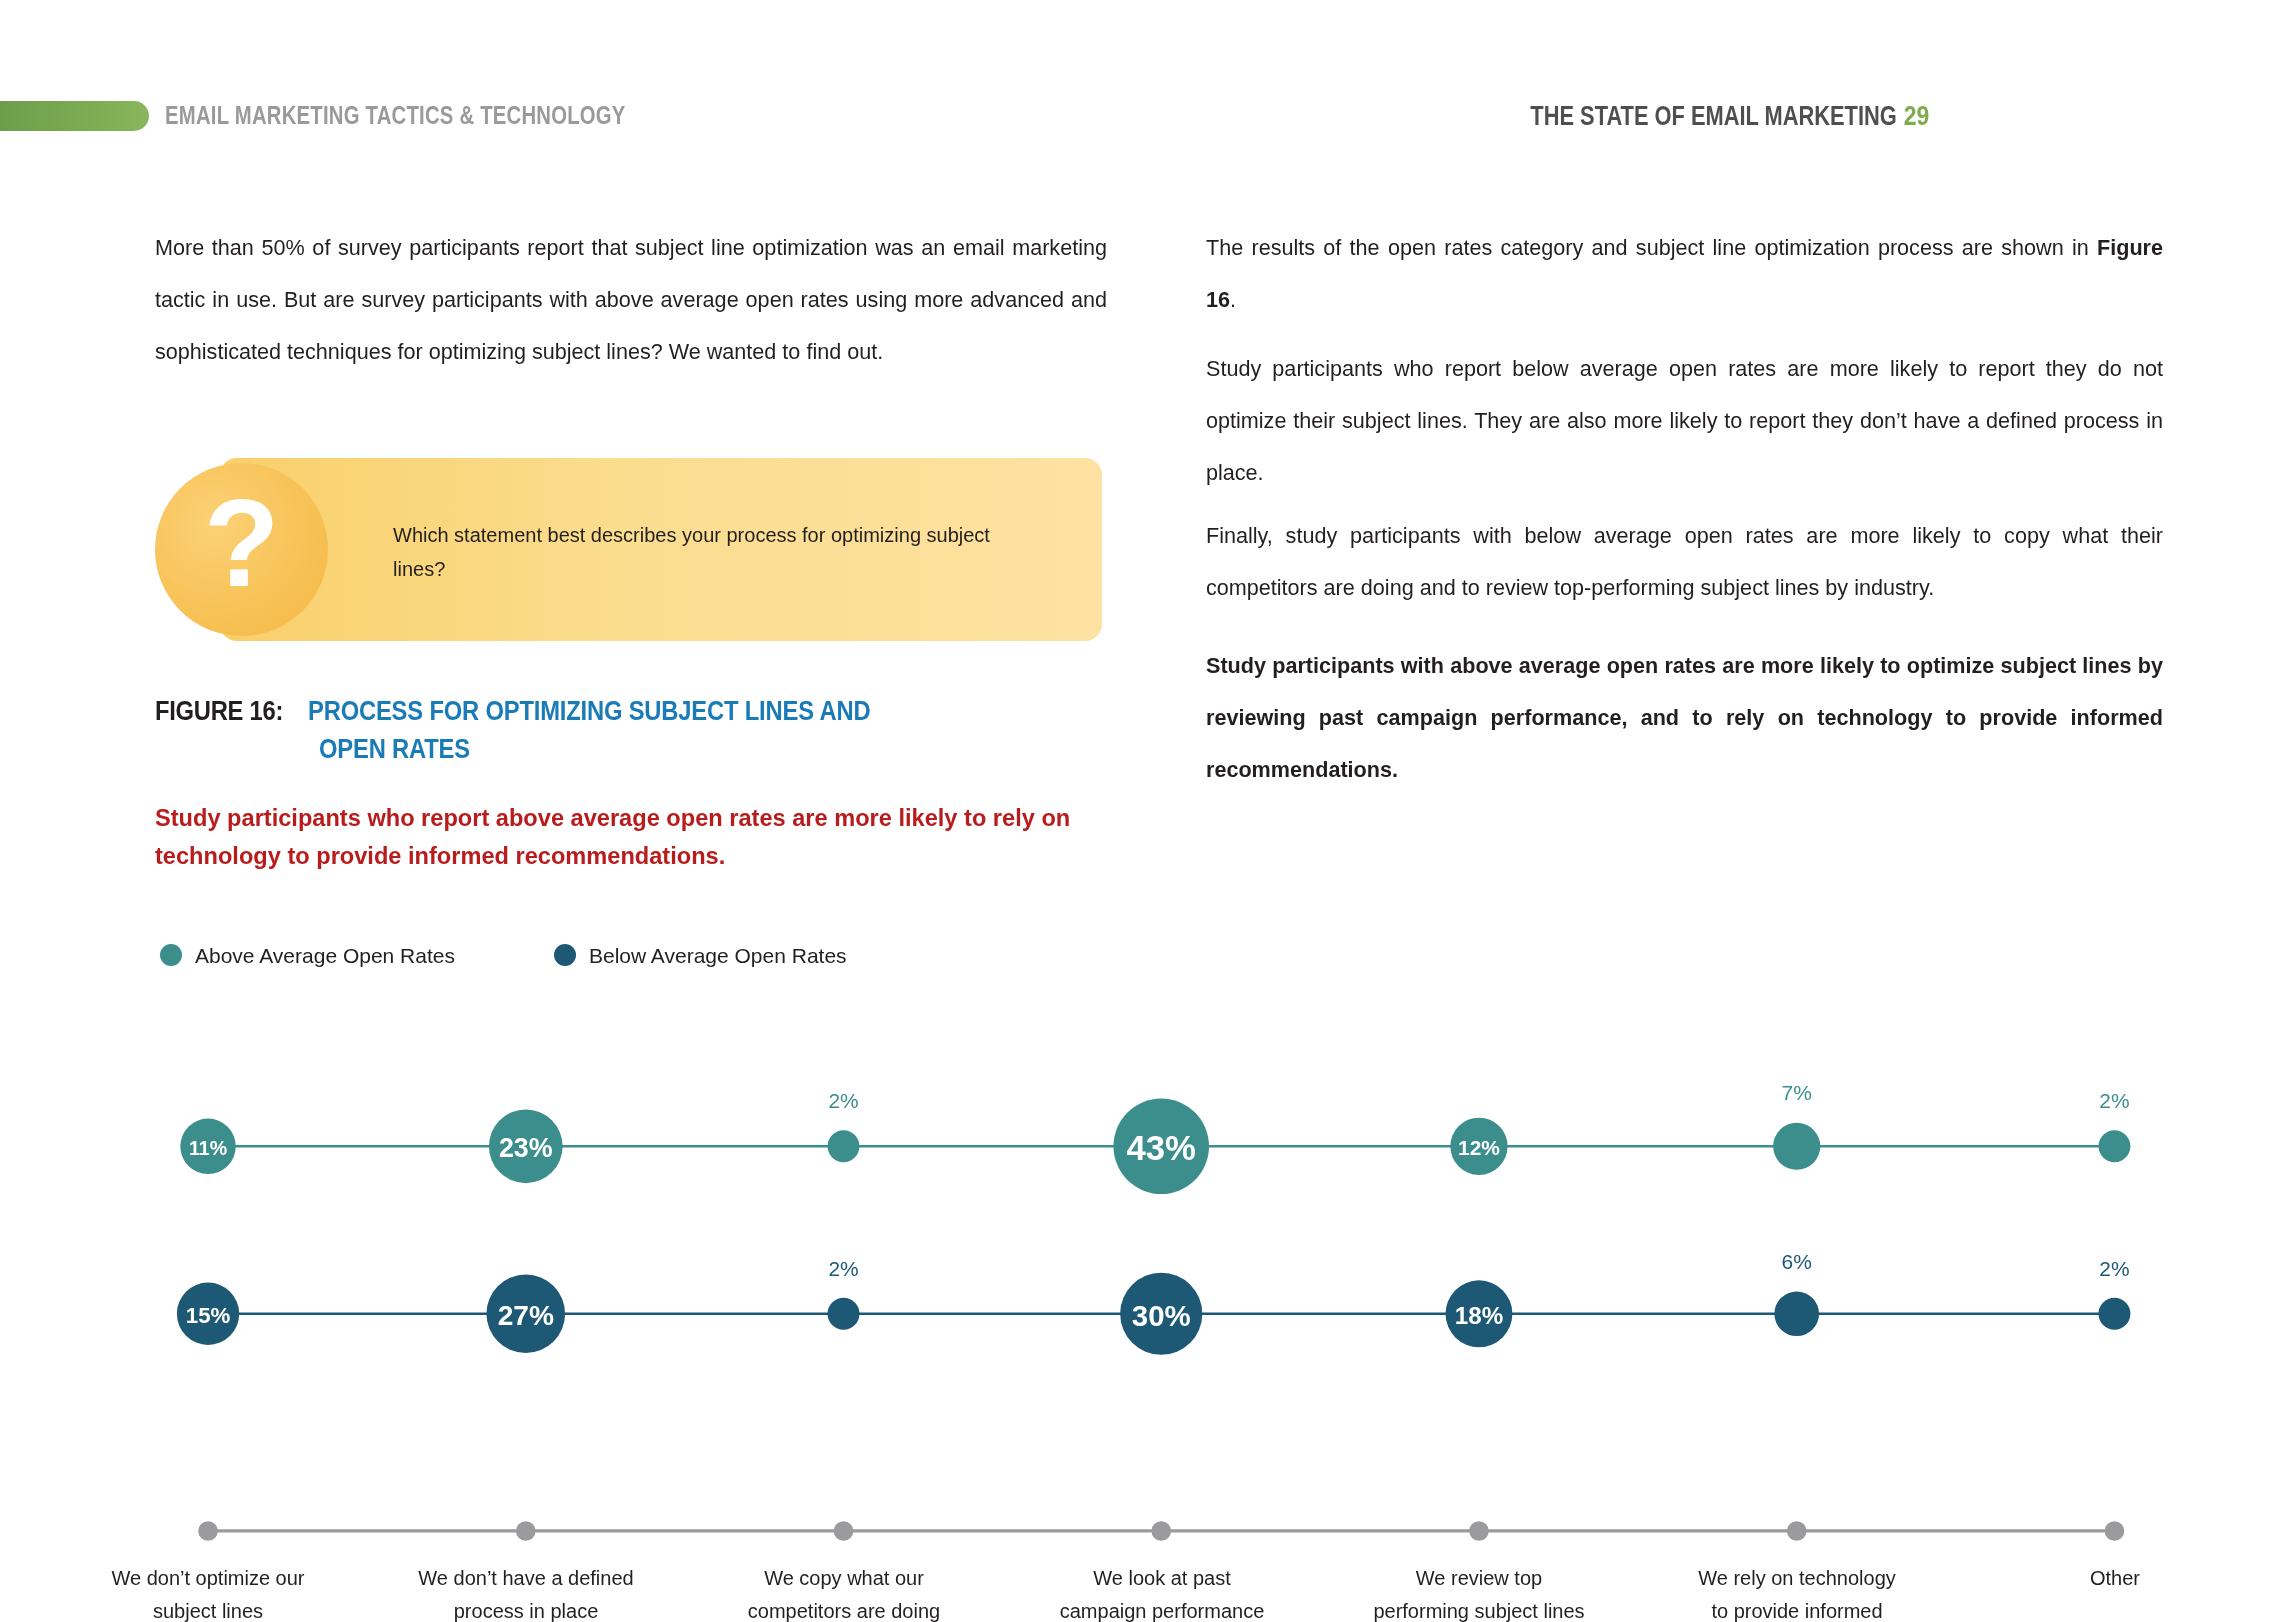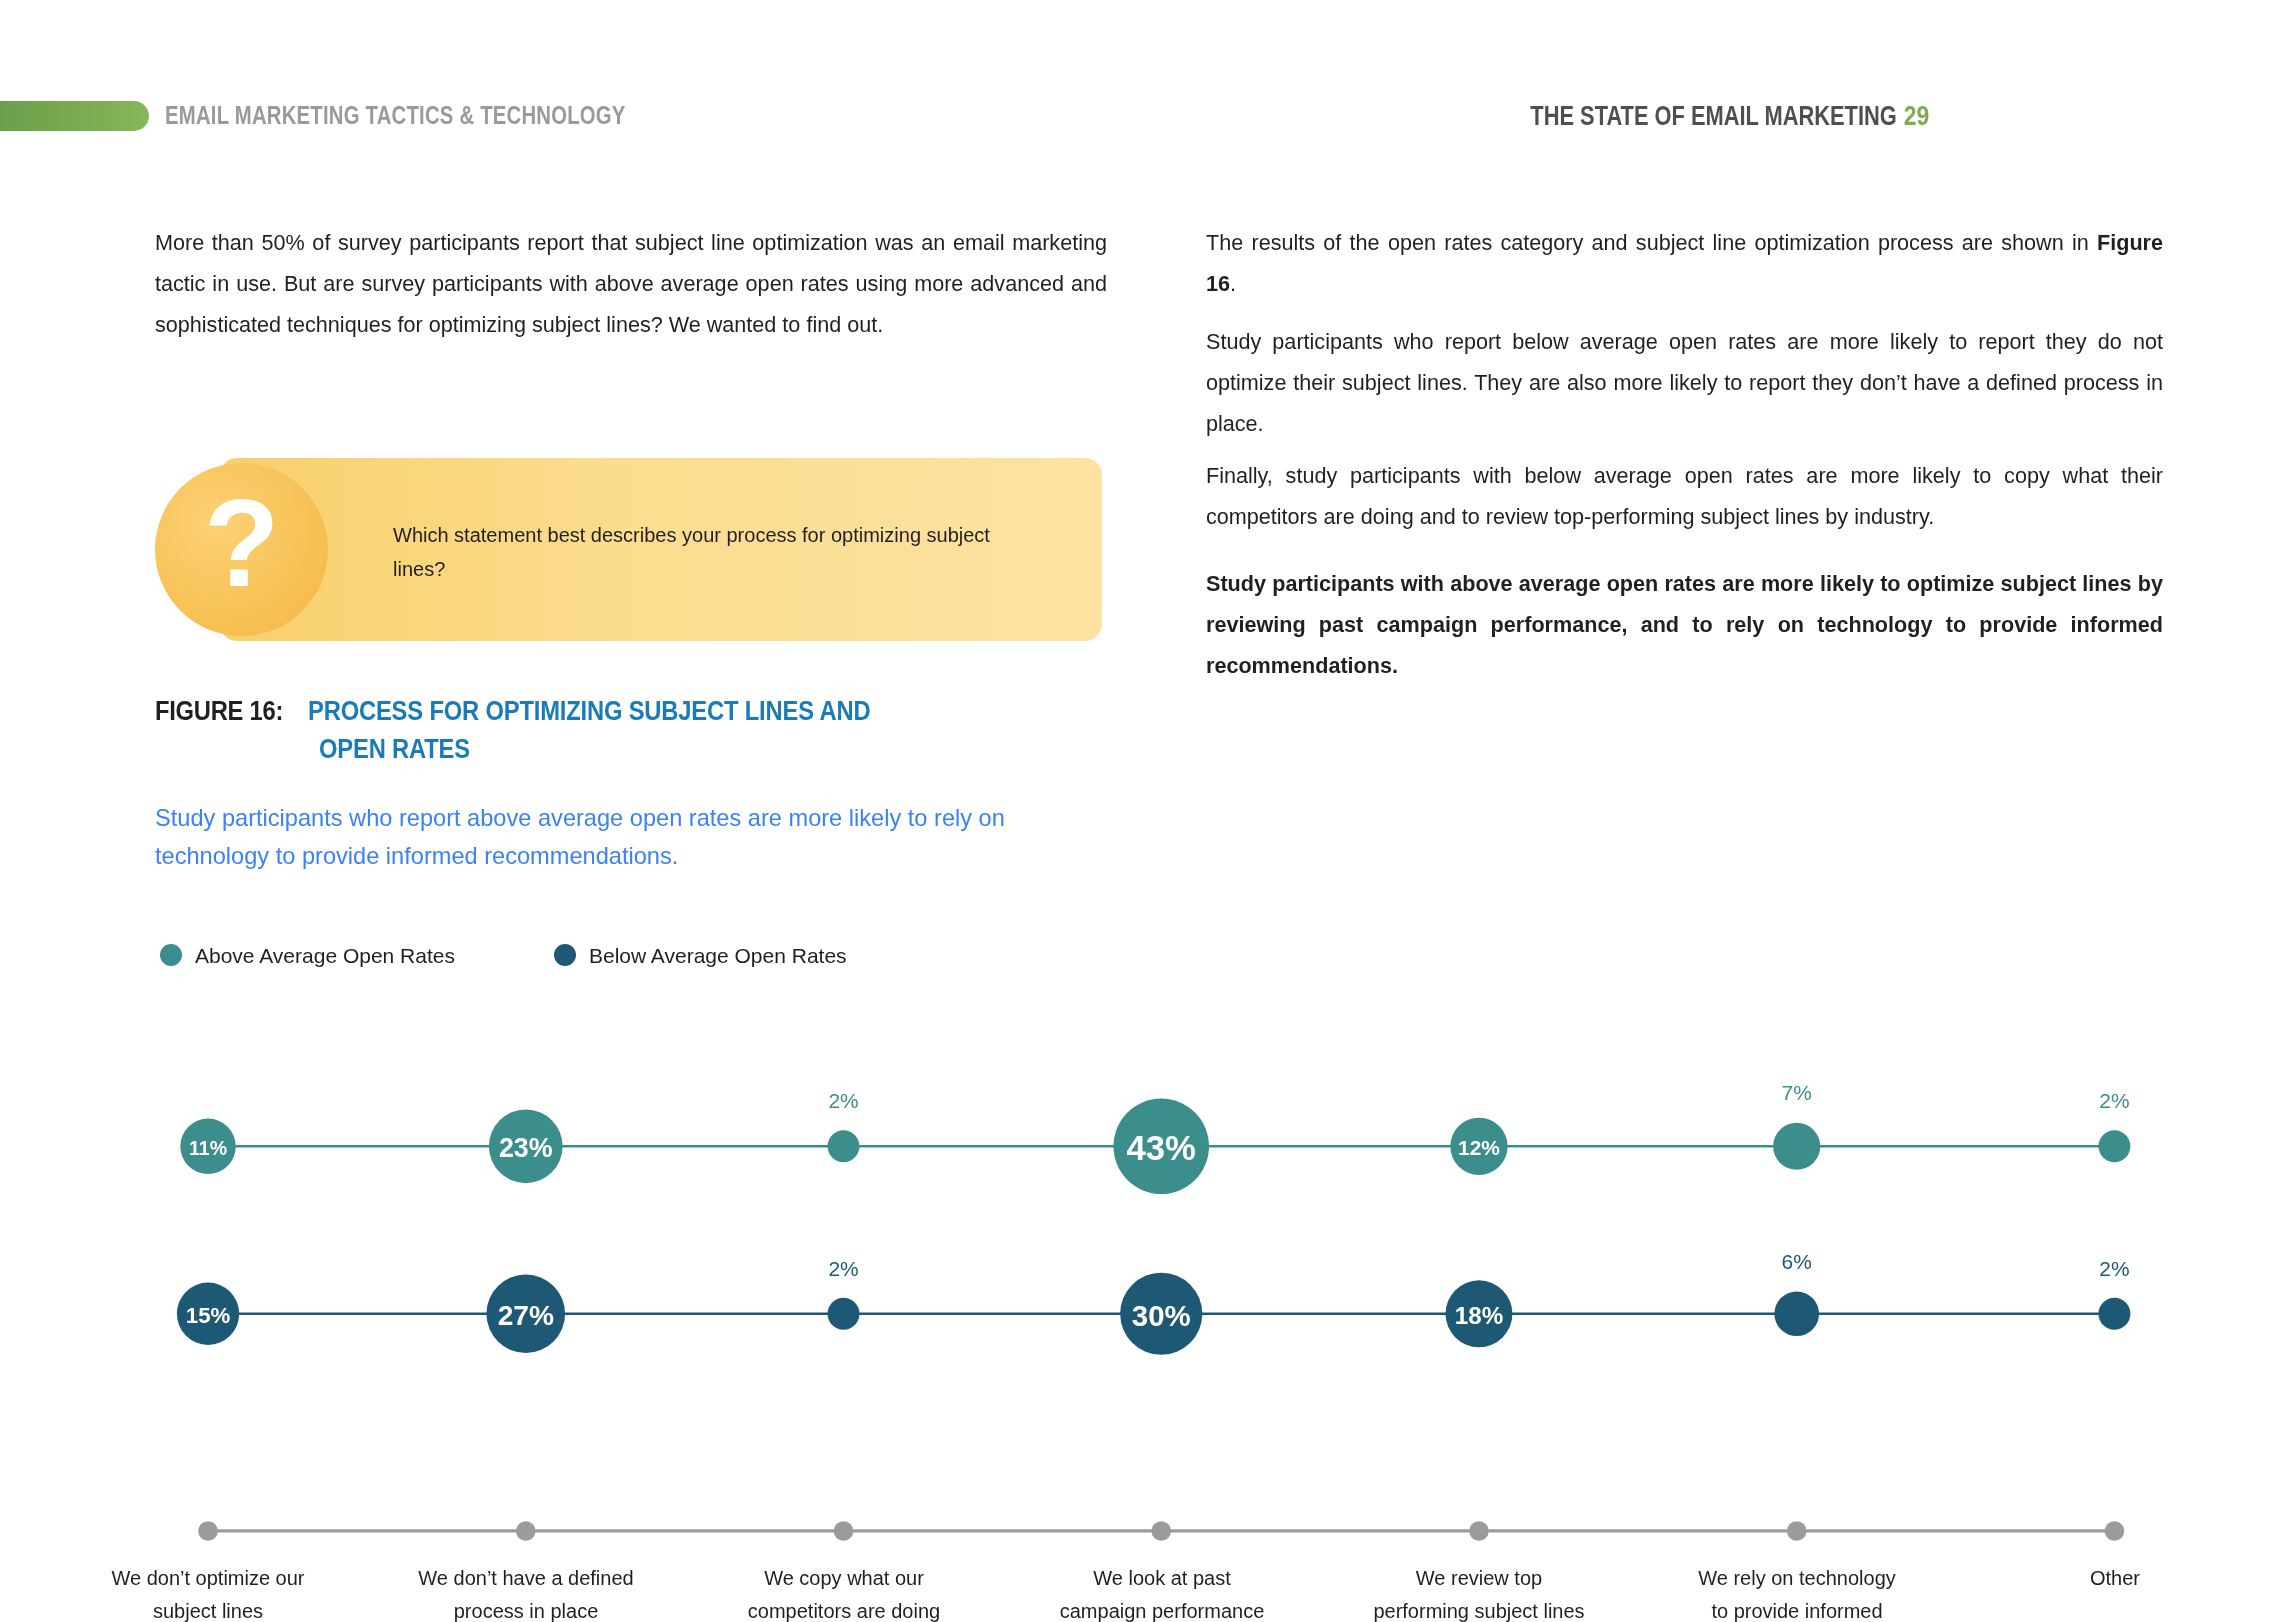--- a/index.html
+++ b/index.html
@@ -34,21 +34,21 @@
     white-space: nowrap;
   }
   .header-right .hr-title { display: inline-block; transform: scaleX(0.78); transform-origin: right center; }
   .header-right .hr-page { color: #7fab4d; margin-left: 3.9px; display: inline-block; transform: scaleX(0.82); }
 
   
   .col-left  { position: absolute; left: 155px;  top: 222px; width: 952px; }
   .col-right { position: absolute; left: 1206px; top: 222px; width: 957px; }
 
   .body-p {
-    font-size: 21.6px; line-height: 41px; color: #231f20;
+    font-size: 21.6px; line-height: 52px; color: #231f20;
     text-align: justify; font-weight: 400;
     font-family: "Liberation Sans", sans-serif;
     margin-bottom: 7.9px;
   }
   .body-p b { font-weight: 700; }
   .body-p.bold { font-weight: 700; text-align: justify; }
 
   
   .callout {
     position: absolute; left: 155px; top: 458px;
@@ -91,21 +91,21 @@
     margin-left: 7.9px;
   }
   .fig-title2 {
     font-size: 27px; font-weight: 700; color: #1a7bb9; letter-spacing: -0.2px;
     font-family: "Liberation Sans Narrow","Liberation Sans", sans-serif;
     display: inline-block; transform: scaleX(0.88); transform-origin: left center;
     margin-left: 164px; margin-top: 6.5px;
   }
   .fig-sub {
     margin-top: 34px; width: 959px;
-    font-size: 23.6px; line-height: 38px; color: #3b82f6; font-weight: 400;
+    font-size: 23.6px; line-height: 38px; color: #b91c1c; font-weight: 700;
   }
 
   
   .legend { position: absolute; left: 160px; top: 944px; display: flex; align-items: center; }
   .legend-item { display: flex; align-items: flex-start; margin-right: 99px; }
   .legend-dot { width: 22px; height: 22px; border-radius: 50%; margin-right: 13px; }
   .legend-label { font-size: 21px; color: #231f20; white-space: nowrap; }
 
   
   .chart { position: absolute; left: 0; top: 1001px; width: 2295px; height: 602px; }

